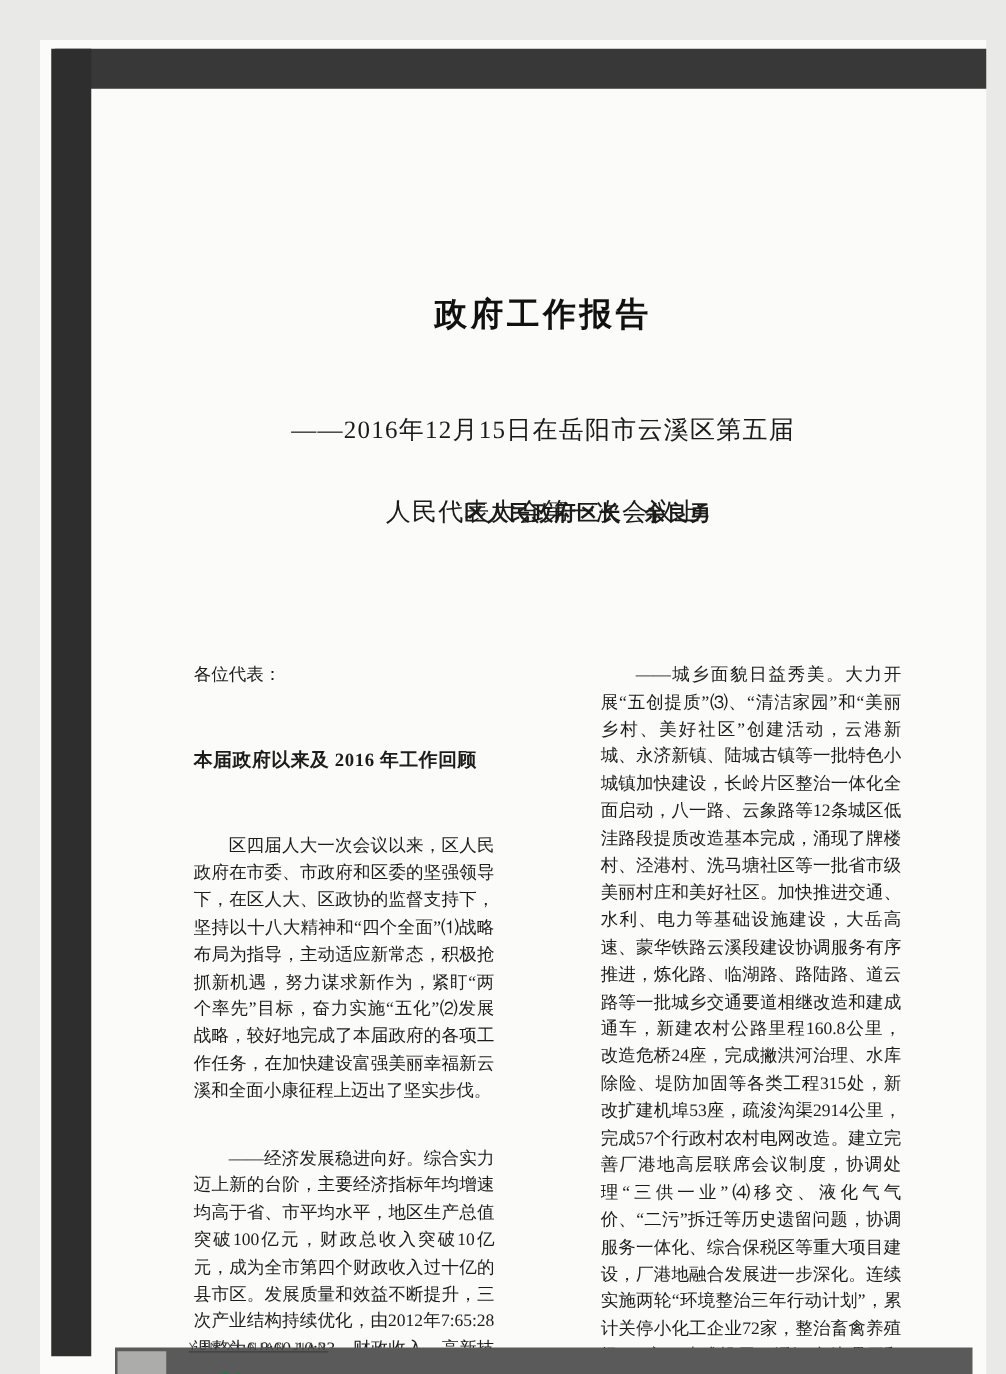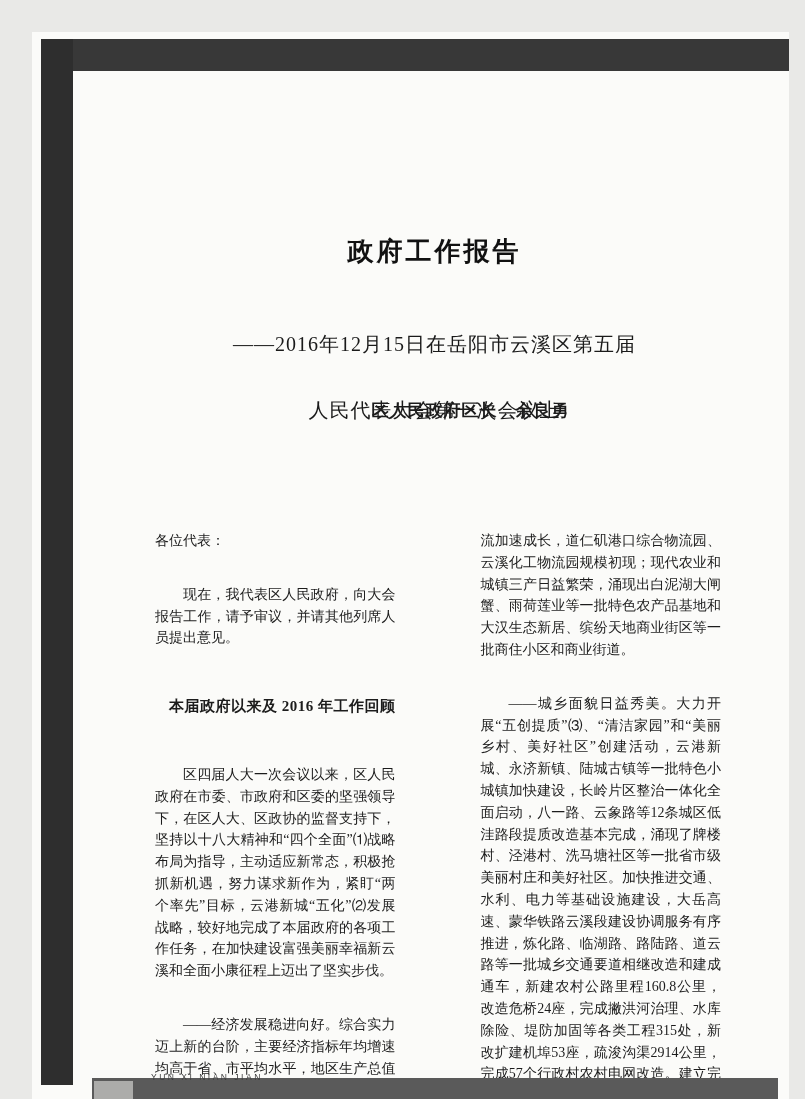--- a/index.html
+++ b/index.html
@@ -43,21 +43,21 @@
   .columns {
     position:absolute; top:450px; left:75px; width:662px;
     display:flex; gap:21px;
     font-size:14px; line-height:21.8px;
     text-align:justify;
   }
   .col { flex:1; min-width:0; }
   .col p { text-indent:2em; }
   .col p.no-indent { text-indent:0; }
   .section-heading {
-    font-size:15px; font-weight:bold; text-align:right;
+    font-size:15px; font-weight:bold; text-align:left;
     margin:15px 0 14px 0; letter-spacing:0.5px;
   }
   .footer-rule {
     position:absolute; top:1046px; left:60px;
     width:686px; height:1px; background:#5a5a5a;
   }
   .footer-box {
     position:absolute; top:1049px; left:62px;
     width:39px; height:14px; background:#acacaa;
   }
@@ -65,20 +65,21 @@
     position:absolute; top:1048px; left:112px;
     font-size:15px; font-weight:bold;
     font-family:"Liberation Sans","DejaVu Sans",sans-serif;
     letter-spacing:2px; color:#15803d;
   }
   .pagenum .arrows { font-size:13px; letter-spacing:1px; }
   .journal {
     position:absolute; top:1024px; left:103px;
     font-size:8.5px; letter-spacing:2.5px; color:#3f3f3f;
     font-family:"Liberation Sans","DejaVu Sans",sans-serif;
+    text-decoration:underline;
   }
 </style>
 </head>
 <body>
 
 <div class="page">
 
   <div class="edge-top"></div>
   <div class="edge-left"></div>
 
@@ -87,27 +88,25 @@
   <div class="subtitle">
     <div>——2016年12月15日在岳阳市云溪区第五届</div>
     <div>人民代表大会第一次会议上</div>
   </div>
 
   <div class="author">区人民政府区长　余良勇</div>
 
   <div class="columns">
     <div class="col">
       <p class="no-indent">各位代表：</p>
-      <p>现在，我代表区人民政府，向大会报告工作，请予审议，并请其他列席人员提出意见。</p>
       <h2 class="section-heading">本届政府以来及 2016 年工作回顾</h2>
-      <p>区四届人大一次会议以来，区人民政府在市委、市政府和区委的坚强领导下，在区人大、区政协的监督支持下，坚持以十八大精神和“四个全面”⑴战略布局为指导，主动适应新常态，积极抢抓新机遇，努力谋求新作为，紧盯“两个率先”目标，云港新城“五化”⑵发展战略，较好地完成了本届政府的各项工作任务，在加快建设富强美丽幸福新云溪和全面小康征程上迈出了坚实步伐。</p>
+      <p>区四届人大一次会议以来，区人民政府在市委、市政府和区委的坚强领导下，在区人大、区政协的监督支持下，坚持以十八大精神和“四个全面”⑴战略布局为指导，主动适应新常态，积极抢抓新机遇，努力谋求新作为，紧盯“两个率先”目标，奋力实施“五化”⑵发展战略，较好地完成了本届政府的各项工作任务，在加快建设富强美丽幸福新云溪和全面小康征程上迈出了坚实步伐。</p>
       <p>——经济发展稳进向好。综合实力迈上新的台阶，主要经济指标年均增速均高于省、市平均水平，地区生产总值突破100亿元，财政总收入突破10亿元，成为全市第四个财政收入过十亿的县市区。发展质量和效益不断提升，三次产业结构持续优化，由2012年7:65:28调整为6.8:60.10:33，财政收入、高新技术产业增加值占GDP比重稳步提高。发展后劲不断增强，催化剂、东方雨虹三期、环氧丙烷等一批重大产业项目相继建成投产，岳阳绿色化工产业园挂牌湖南省石化化工产业园，获评国家循环化改造示范试点园区、国家首批低碳工业试点园区，跻身“2015中国化工潜力园区10强”，成为岳阳经济三大增长极之一；现代物</p>
     </div>
     <div class="col">
-      <p class="no-indent">流加速成长，道仁矶港口综合物流园、云溪化工物流园规模初现；现代农业和城镇三产日益繁荣，涌现出白泥湖大闸蟹、雨荷莲业等一批特色农产品基地和大汉生态新居、缤纷天地商业街区等一批商住小区和商业街道。</p>
       <p>——城乡面貌日益秀美。大力开展“五创提质”⑶、“清洁家园”和“美丽乡村、美好社区”创建活动，云港新城、永济新镇、陆城古镇等一批特色小城镇加快建设，长岭片区整治一体化全面启动，八一路、云象路等12条城区低洼路段提质改造基本完成，涌现了牌楼村、泾港村、洗马塘社区等一批省市级美丽村庄和美好社区。加快推进交通、水利、电力等基础设施建设，大岳高速、蒙华铁路云溪段建设协调服务有序推进，炼化路、临湖路、路陆路、道云路等一批城乡交通要道相继改造和建成通车，新建农村公路里程160.8公里，改造危桥24座，完成撇洪河治理、水库除险、堤防加固等各类工程315处，新改扩建机埠53座，疏浚沟渠2914公里，完成57个行政村农村电网改造。建立完善厂港地高层联席会议制度，协调处理“三供一业”⑷移交、液化气气价、“二污”拆迁等历史遗留问题，协调服务一体化、综合保税区等重大项目建设，厂港地融合发展进一步深化。连续实施两轮“环境整治三年行动计划”，累计关停小化工企业72家，整治畜禽养殖场106家，建成投用云溪污水处理厂和无害化垃圾处理场，成功申报获批白泥湖国家湿地公园和清溪省级森林公园，近两年空气质量优良天数在全市城区</p>
     </div>
   </div>
 
   <div class="footer-rule"></div>
   <div class="footer-box"></div>
   <div class="pagenum">
     <span>56</span>
     <span class="arrows">&gt; &gt;</span>
   </div>

